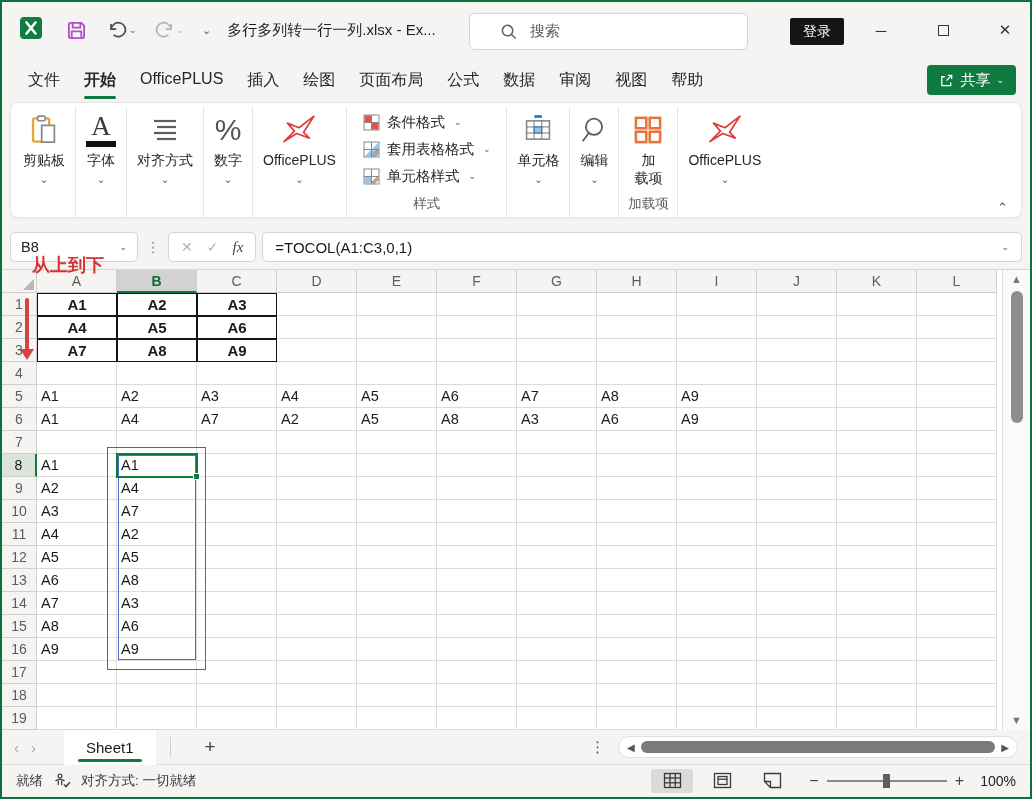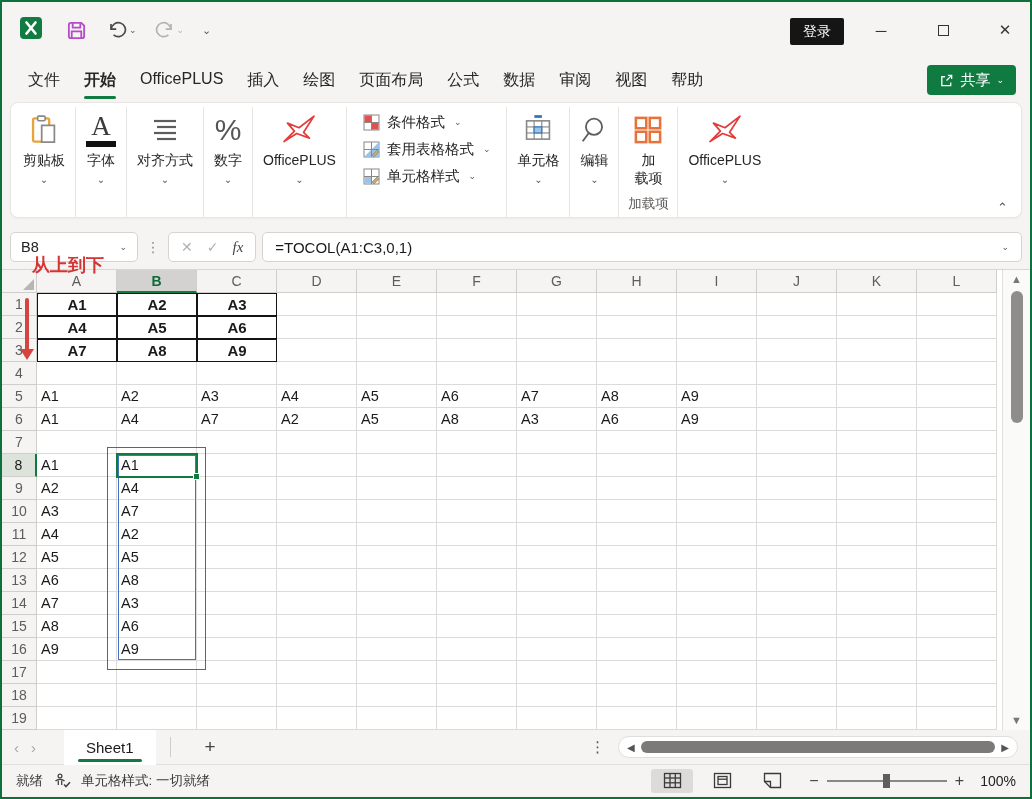--- a/index.html
+++ b/index.html
@@ -155,21 +155,29 @@
       </span>
       <span class="btn" style="margin-left:8px;">
         <svg width="20" height="18" viewBox="0 0 20 18" fill="none" stroke="#b5b3b1" stroke-width="1.7" style="transform:scaleX(-1);">
             <path d="M4 3 v5.2 h5.2"></path>
             <path d="M4.4 8.2 a7 7 0 1 1 2.2 5.6"></path>
           </svg>
         <span class="chev" style="color:#b5b3b1;">⌄</span>
       </span>
       <span class="chev" style="margin-left:8px; font-size:11px;">⌄</span>
     </div>
-
+    <span class="title-text">多行多列转一行一列.xlsx  -  Ex...</span>
+
+    <div class="searchbox">
+      <svg style="position:absolute; left:30px;" width="17" height="17" viewBox="0 0 18 18" fill="none" stroke="#605e5c" stroke-width="1.6">
+          <circle cx="8" cy="8" r="5.5"></circle>
+          <line x1="12.2" y1="12.2" x2="16.5" y2="16.5"></line>
+        </svg>
+      <span>搜索</span>
+    </div>
 
     <div class="signin">登录</div>
     <div class="wctl min">─</div>
     <div class="wctl max">
         <span class="maxbox"></span>
       </div>
     <div class="wctl close">✕</div>
   </div>
 
   <div class="tabsrow">
@@ -279,20 +287,21 @@
           <svg width="17" height="17" viewBox="0 0 17 17">
               <rect x="1" y="1" width="15" height="15" fill="#fff" stroke="#8a8886"></rect>
               <rect x="1.5" y="9" width="7" height="6.5" fill="#9dc3e6"></rect>
               <line x1="1" y1="8.5" x2="16" y2="8.5" stroke="#8a8886"></line>
               <line x1="8.5" y1="1" x2="8.5" y2="16" stroke="#8a8886"></line>
               <path d="M9 14 l5-5 2 2-5 5 z" fill="#c8a96a" stroke="#8a8886" stroke-width=".7"></path>
             </svg>
           <span>单元格样式</span>
           <span class="chev">⌄</span>
         </div>
+        <div class="grp-label">样式</div>
       </div>
 
       <div class="rgroup">
         <div class="bicon">
           <svg width="30" height="32" viewBox="0 0 26 28">
               <path d="M9.8 2.2 h6.6" stroke="#2e75b6" stroke-width="2.4"></path>
               <rect x="3" y="6" width="20" height="16" fill="#fff" stroke="#8a8886" stroke-width="1.4"></rect>
               <line x1="3" y1="11.3" x2="23" y2="11.3" stroke="#8a8886"></line>
               <line x1="3" y1="16.6" x2="23" y2="16.6" stroke="#8a8886"></line>
               <line x1="9.6" y1="6" x2="9.6" y2="22" stroke="#8a8886"></line>
@@ -656,21 +665,21 @@
   </div>
 
   <div class="statusbar">
     <span>就绪</span>
     <svg width="18" height="16" viewBox="0 0 18 16" fill="none" stroke="#444" stroke-width="1.3">
         <circle cx="7" cy="3" r="1.9"></circle>
         <path d="M2.5 8 c2-2.3 7-2.3 9 0"></path>
         <path d="M5.3 7.5 v4.5 M8.7 7.5 v4.5"></path>
         <path d="M11 11.5 l2 2 l4-4.2" stroke-width="1.6"></path>
       </svg>
-    <span>单元格样式: 一切就绪</span>
+    <span>对齐方式: 一切就绪</span>
 
     <div class="sb-right">
       <div class="viewbtn active">
         <svg width="19" height="17" viewBox="0 0 19 17" fill="none" stroke="#3b3a39" stroke-width="1.3">
             <rect x="1.5" y="1.5" width="16" height="14"></rect>
             <line x1="1.5" y1="6" x2="17.5" y2="6"></line>
             <line x1="1.5" y1="10.8" x2="17.5" y2="10.8"></line>
             <line x1="7" y1="1.5" x2="7" y2="15.5"></line>
             <line x1="12.3" y1="1.5" x2="12.3" y2="15.5"></line>
           </svg>

